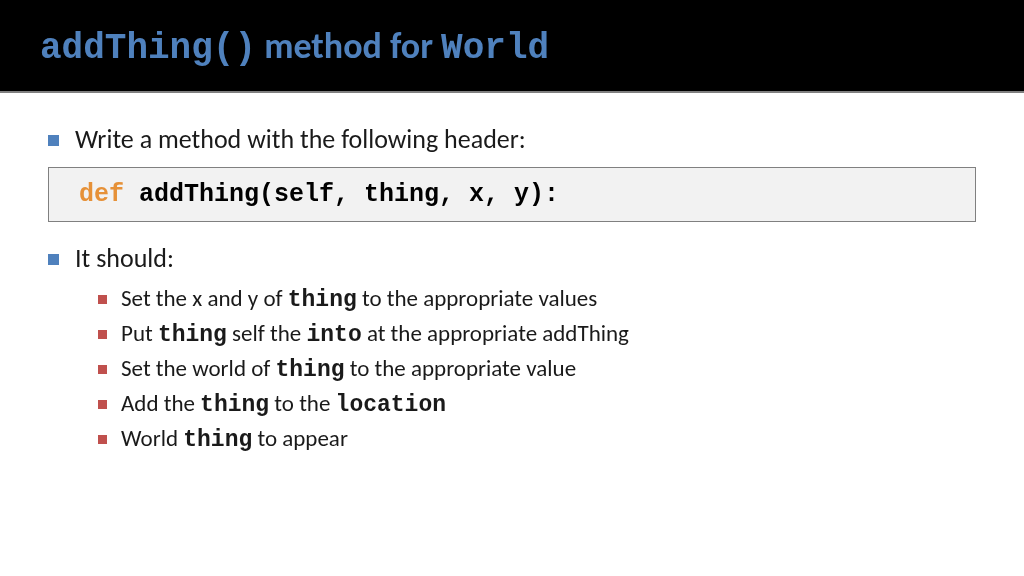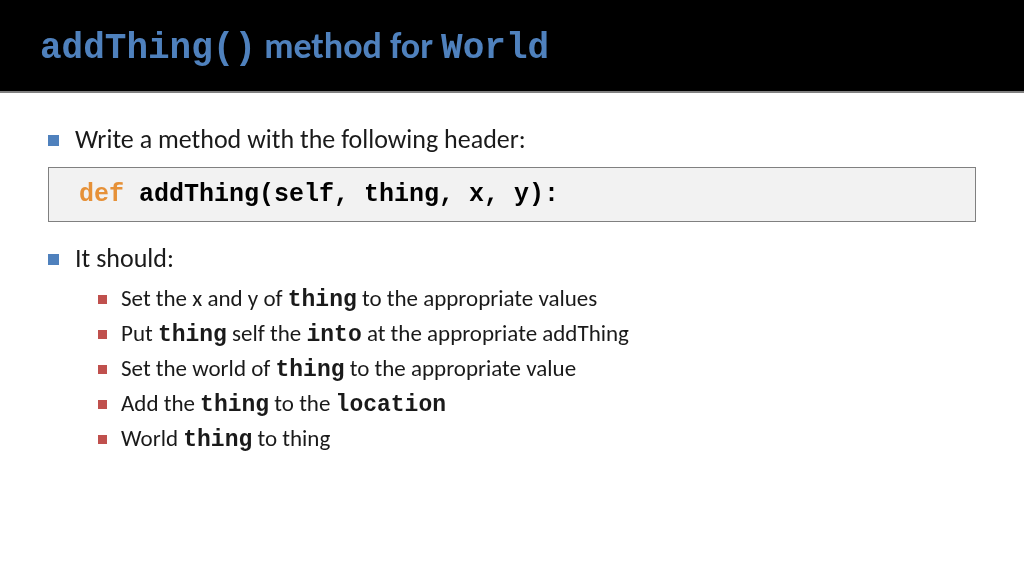--- a/index.html
+++ b/index.html
@@ -120,19 +120,19 @@
     <div class="bullet-sub">
       <div class="marker"></div>
       <div>
         <span>Add the </span><span class="mono-inline">thing</span><span> to the </span><span class="mono-inline">location</span><span></span>
       </div>
     </div>
 
     <div class="bullet-sub">
       <div class="marker"></div>
       <div>
-        <span>World </span><span class="mono-inline">thing</span><span> to thing</span>
+        <span>World </span><span class="mono-inline">thing</span><span> to appear</span>
       </div>
     </div>
 
   </div>
 
 </div>
 
 </body></html>

